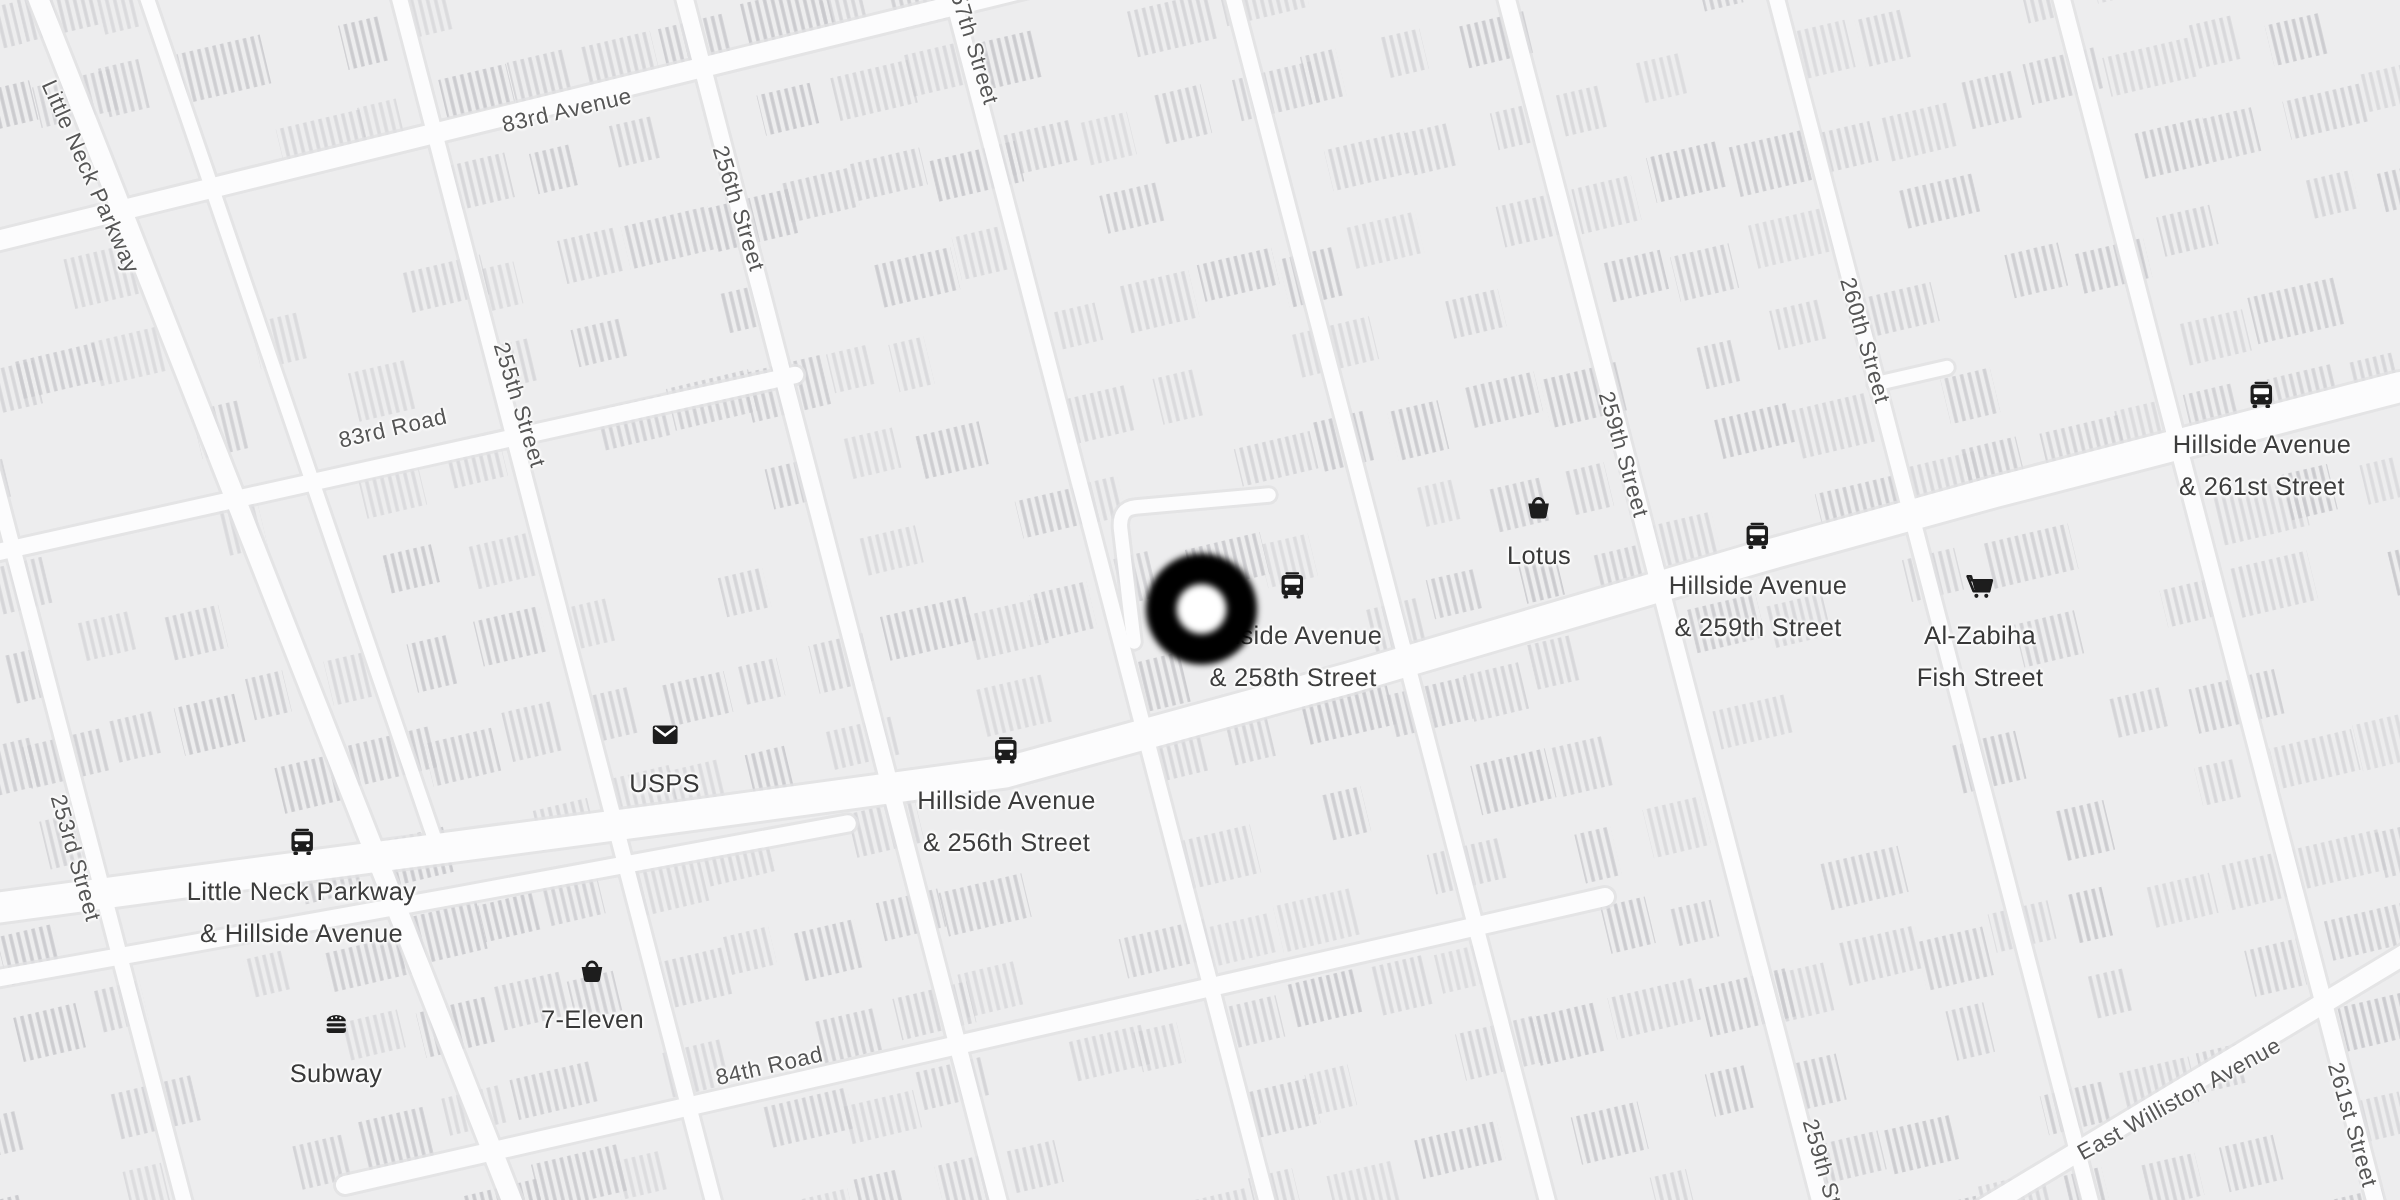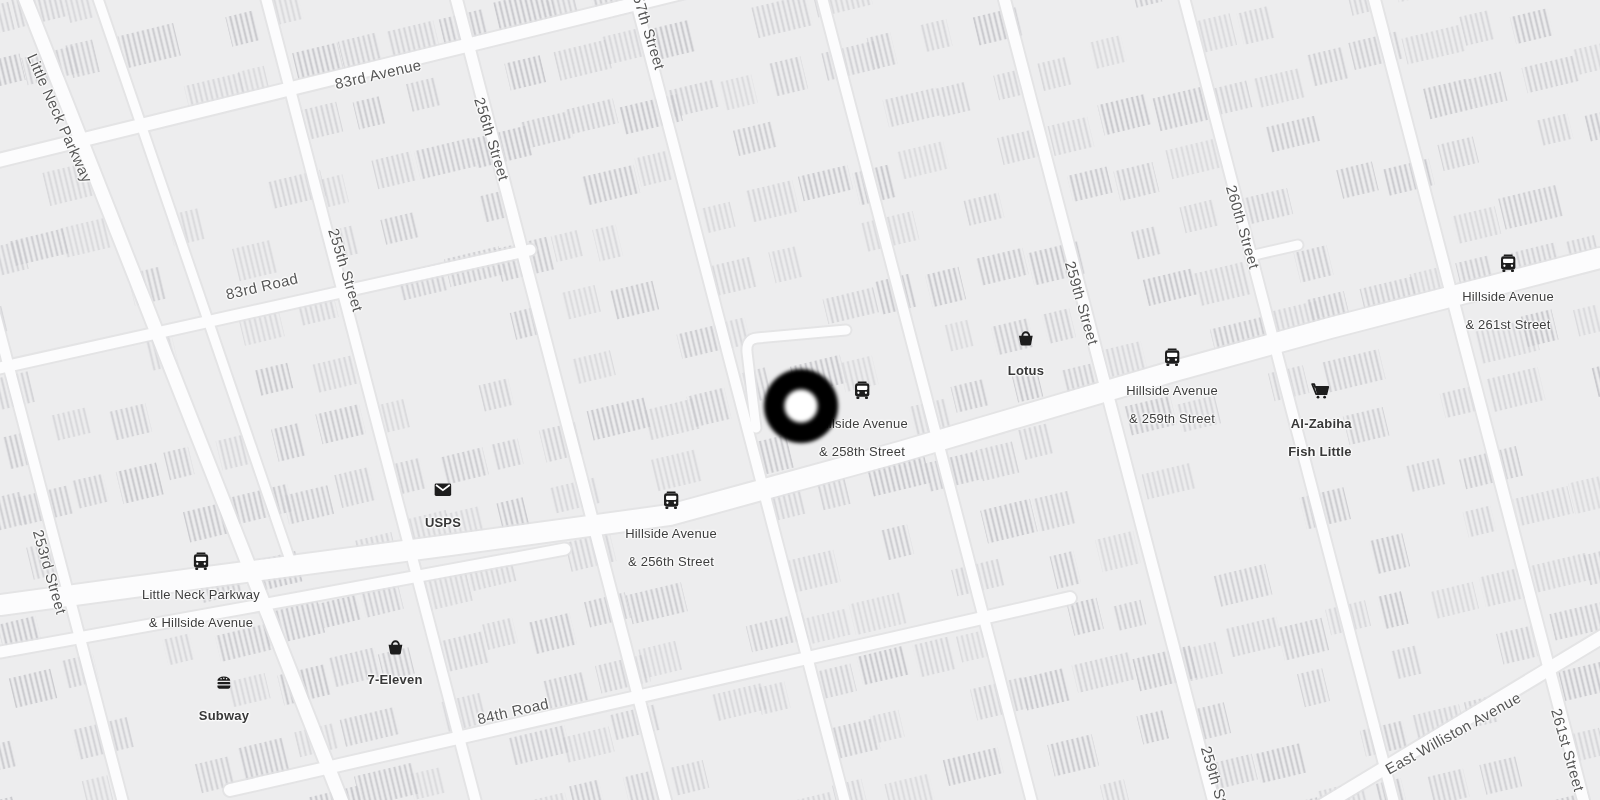--- a/index.html
+++ b/index.html
@@ -14,25 +14,25 @@
     position:absolute;white-space:nowrap;
     font-size:15px;letter-spacing:.4px;color:#565656;
     text-shadow:0 0 2px #fff,0 0 2px #fff,0 0 3px #fff,0 1px 2px #fff,0 -1px 2px #fff,1px 0 2px #fff,-1px 0 2px #fff;
     transform-origin:center center;
   }
   .poi,.stop{
     position:absolute;display:flex;flex-direction:column;align-items:center;
     transform:translateX(-50%);text-align:center;
   }
   .poi-label,.stop-label{
-    white-space:nowrap;font-size:13px;color:#3d3d3d;letter-spacing:.2px;
+    white-space:nowrap;font-size:17px;color:#3d3d3d;letter-spacing:.2px;
     line-height:28px;margin-top:8px;
     text-shadow:0 0 2px #fff,0 0 2px #fff,0 0 3px #fff,0 1px 2px #fff,0 -1px 2px #fff,1px 0 2px #fff,-1px 0 2px #fff;
   }
-  .poi-label{font-weight:700;color:#383838;text-align:right;}
+  .poi-label{font-weight:400;color:#383838;}
   .stop-label .l2{display:block;}
   .map-icon{width:22px;height:22px;display:block;}
   #location-marker{
     position:absolute;left:762px;top:367px;width:78px;height:78px;border-radius:50%;
     background:radial-gradient(circle,#ffffff 0 14px,#000000 19px 35px,rgba(0,0,0,0) 39px);
     filter:blur(1.6px);
     z-index:30;
   }
   .lbl-layer{position:absolute;left:0;top:0;width:1600px;height:800px;z-index:20;}
 </style>
@@ -847,21 +847,21 @@
 
     <div class="poi" style="left:1320px;top:380px;">
       <svg class="map-icon" viewBox="0 0 24 24">
         <path d="M3.2 4.5 h2.4 l0.8 3 h14.4 l-2 8 H7.6 Z" fill="none" stroke="#1d1d1d" stroke-width="1.9" stroke-linejoin="round"></path>
         <path d="M6.4 7.5 h14.4 l-2 8 H8.4 Z" fill="#1d1d1d"></path>
         <circle cx="9.6" cy="18.8" r="1.5" fill="#1d1d1d"></circle>
         <circle cx="16.8" cy="18.8" r="1.5" fill="#1d1d1d"></circle>
       </svg>
       <span class="poi-label">
         <span style="display:block;">Al-Zabiha</span>
-        <span style="display:block;">Fish Little</span>
+        <span style="display:block;">Fish Street</span>
       </span>
     </div>
 
     <div class="stop" style="left:862px;top:380px;">
       <svg class="map-icon" viewBox="0 0 24 24">
         <rect x="7" y="1.6" width="10" height="1.6" rx="0.8" fill="#1d1d1d"></rect>
         <rect x="4.2" y="3.6" width="15.6" height="14.6" rx="2.6" fill="#1d1d1d"></rect>
         <rect x="6.4" y="6.4" width="11.2" height="4.4" rx="0.9" fill="#fff"></rect>
         <circle cx="7.9" cy="13.9" r="1.25" fill="#fff"></circle>
         <circle cx="16.1" cy="13.9" r="1.25" fill="#fff"></circle>

